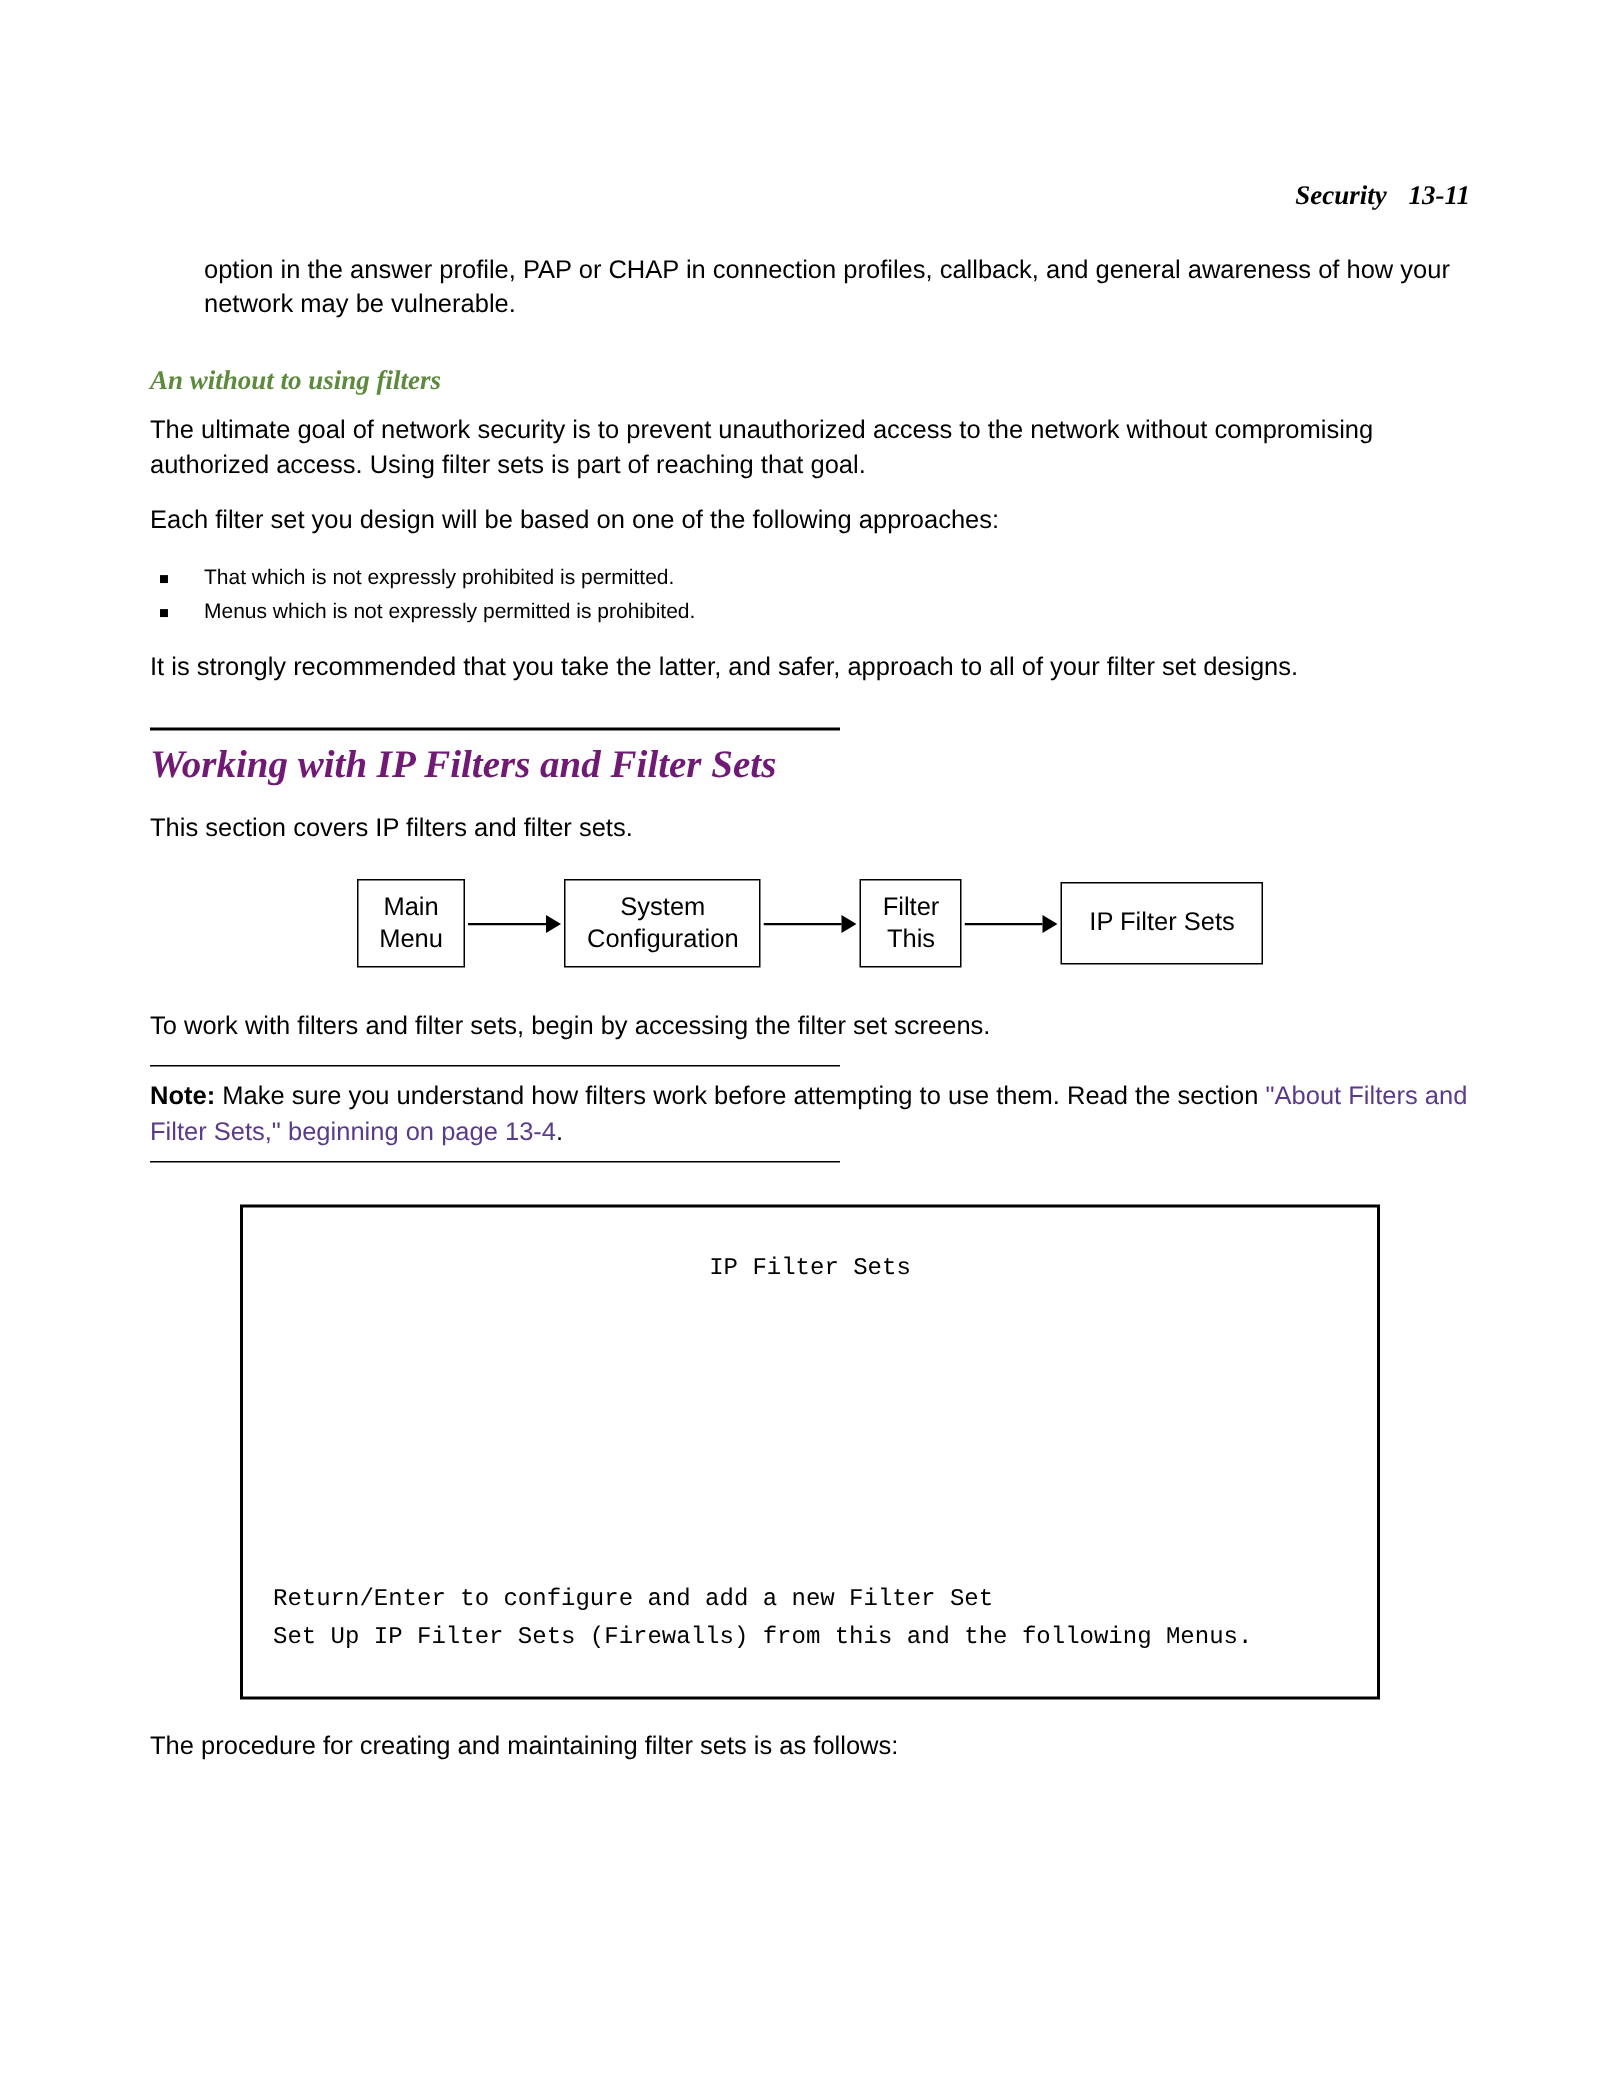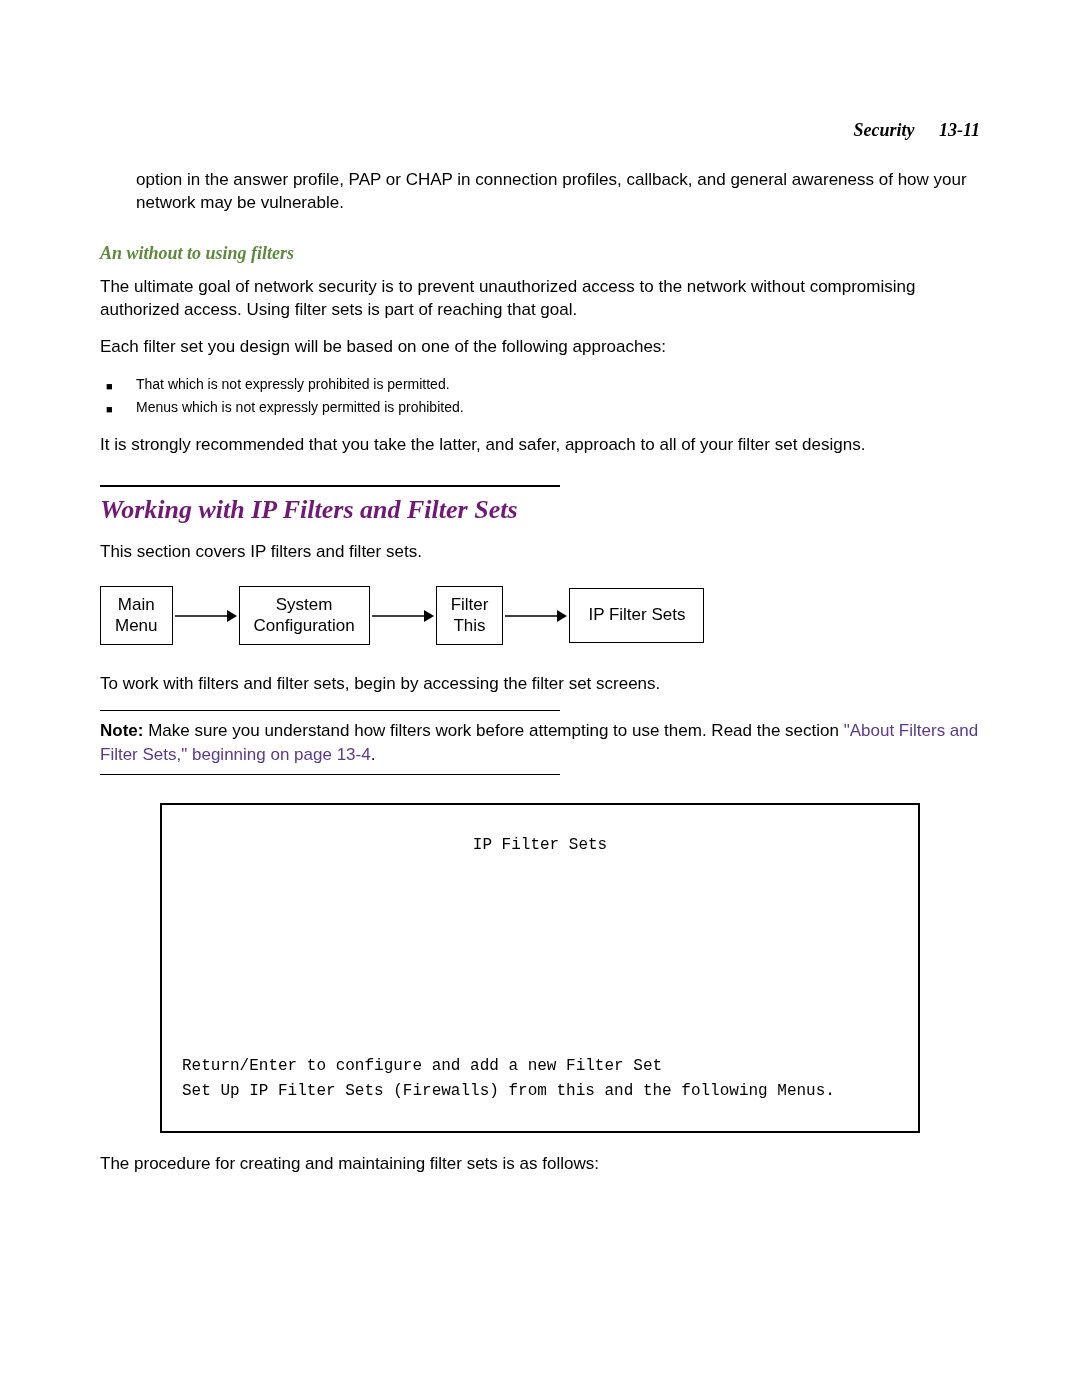--- a/index.html
+++ b/index.html
@@ -20,21 +20,21 @@
     }
     .header {
       text-align: right;
       font-style: italic;
       font-weight: bold;
       font-size: 18px;
       margin-bottom: 28px;
       font-family: Georgia, serif;
     }
     .header .sec {
-      margin-right: 20px;
+      margin-right: 10px;
       text-align: right;
     }
     .intro-para {
       font-size: 17px;
       line-height: 1.35;
       margin-left: 36px;
       margin-bottom: 28px;
     }
     .subheading {
       color: #5e8a3e;
@@ -77,21 +77,21 @@
       color: #701a75;
       font-style: italic;
       font-weight: bold;
       font-size: 26px;
       margin-bottom: 16px;
       font-family: Georgia, serif;
     }
     .nav-diagram {
       display: flex;
       align-items: center;
-      justify-content: flex-start;
+      justify-content: center;
       margin: 22px 0 28px 0;
       gap: 0;
     }
     .nav-box {
       border: 1.5px solid #000;
       padding: 8px 14px;
       text-align: center;
       font-size: 17px;
       line-height: 1.2;
       background: #fff;

